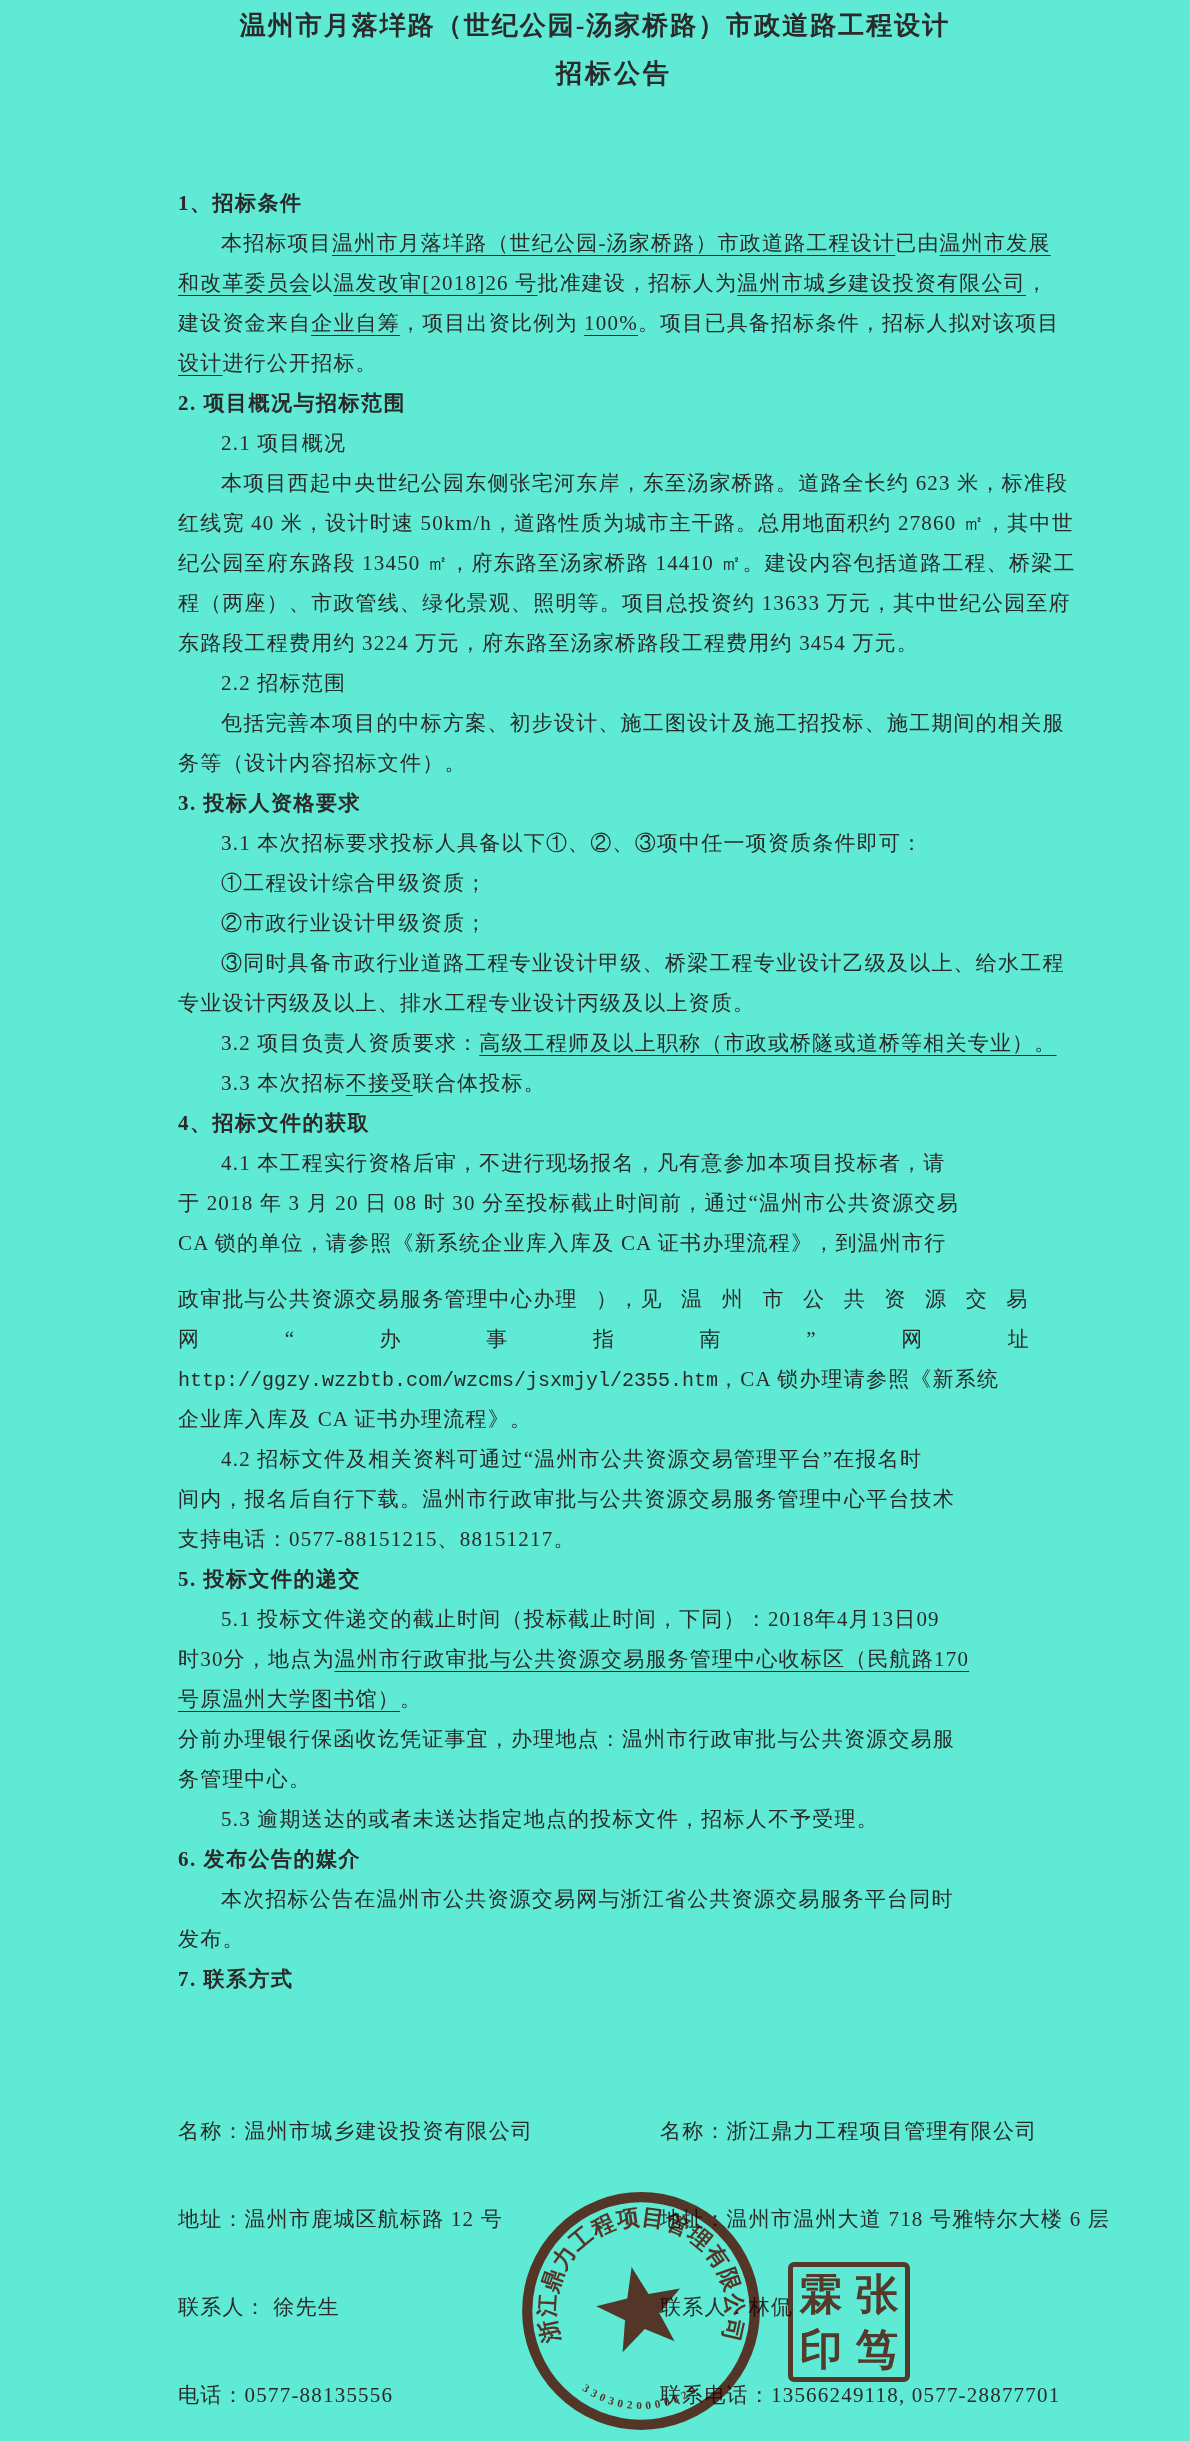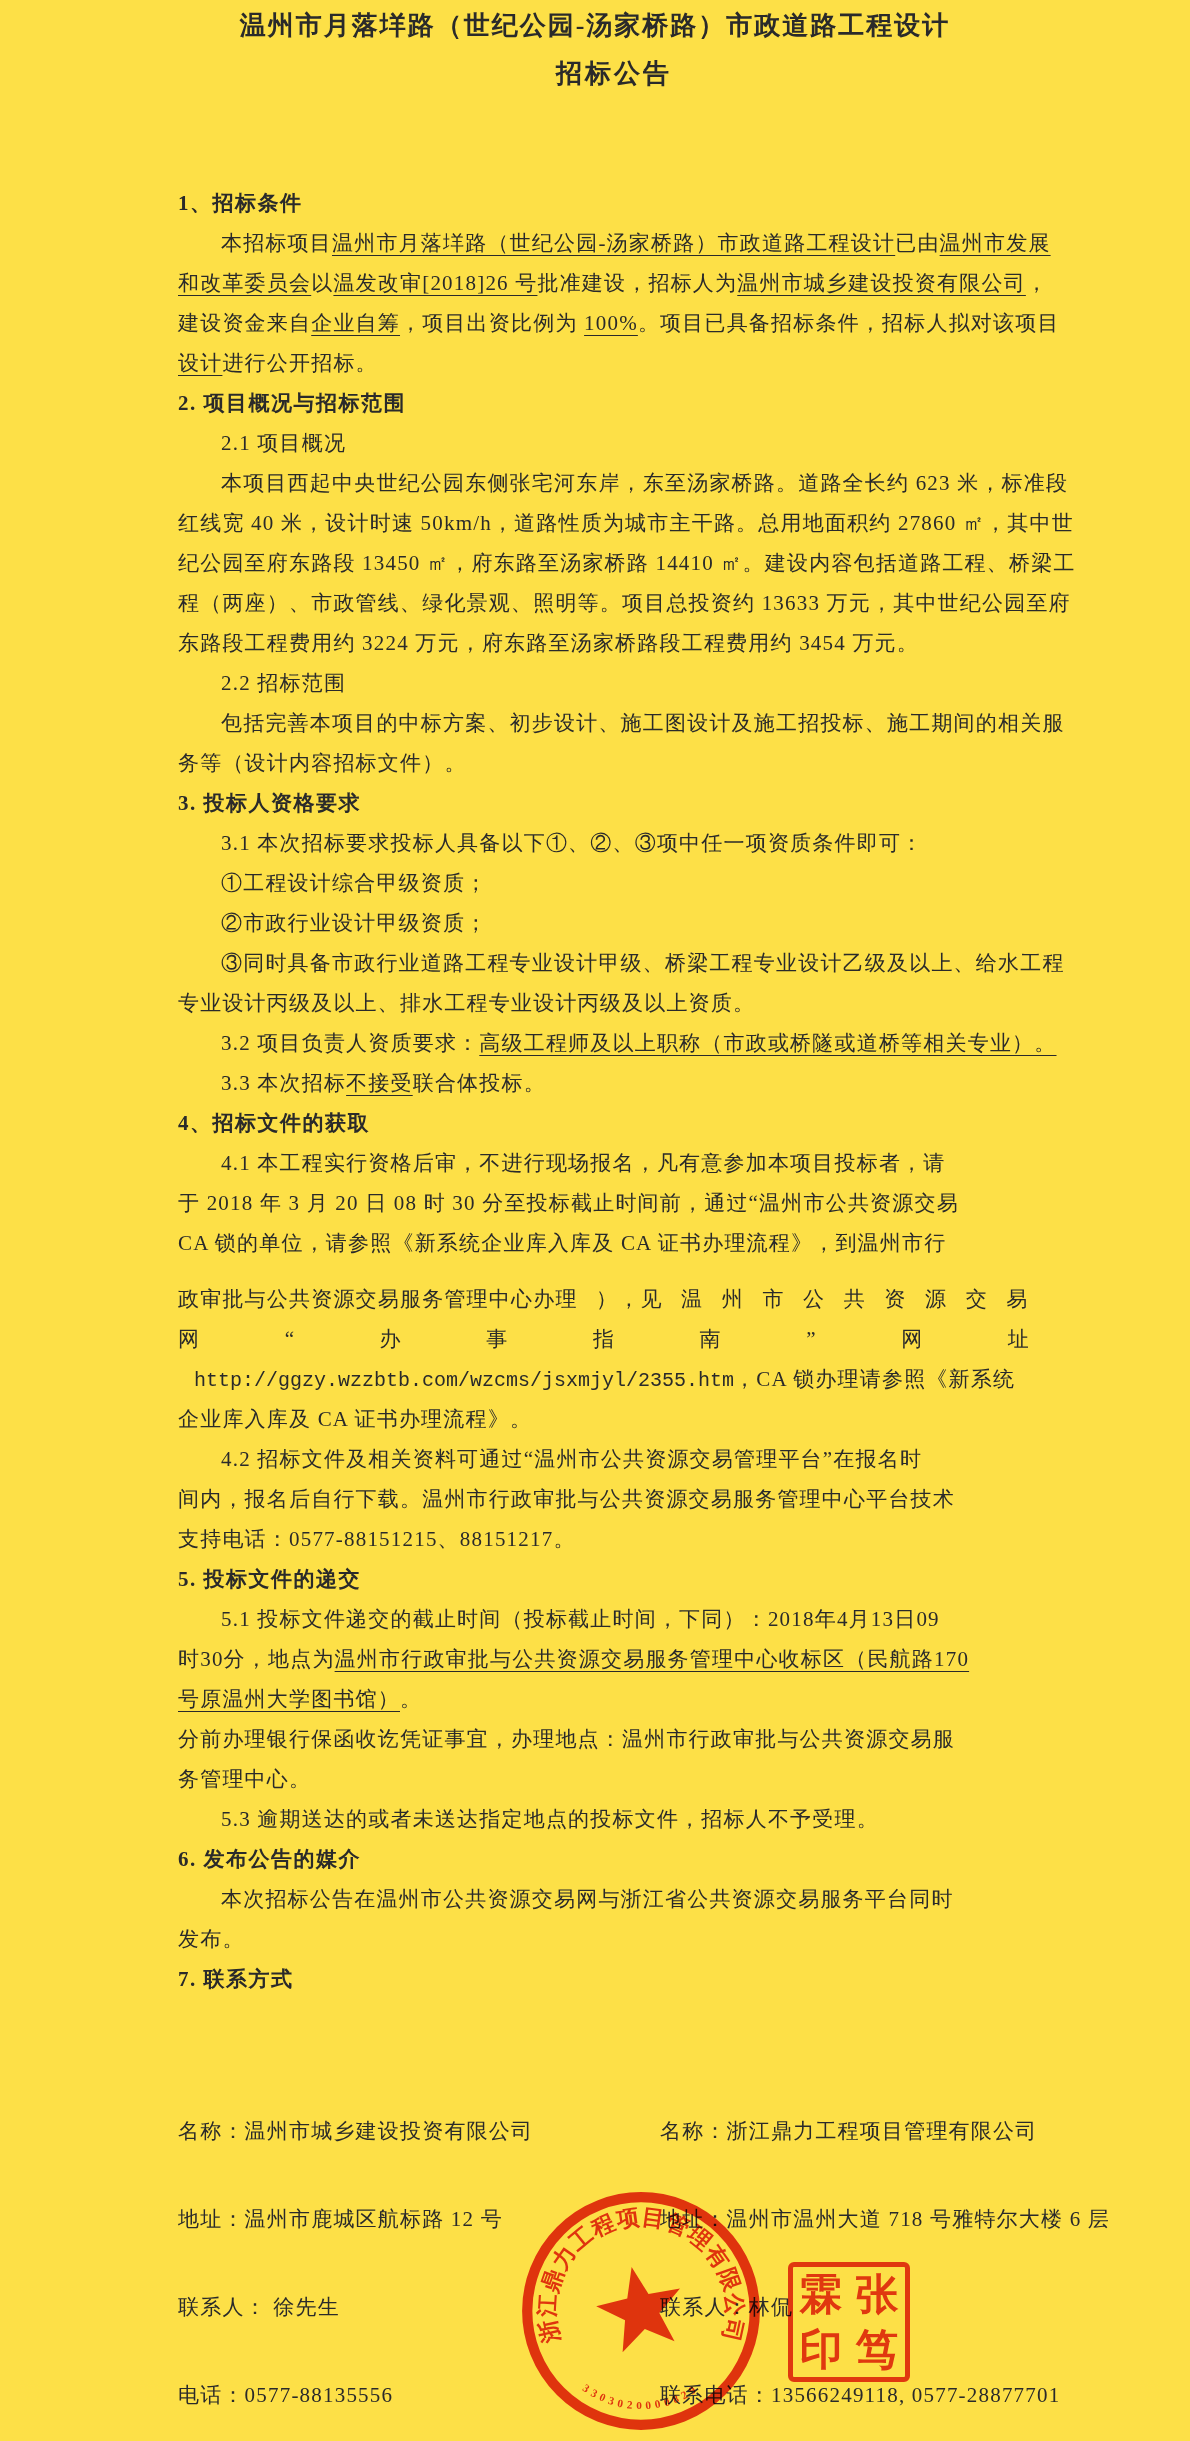--- a/index.html
+++ b/index.html
@@ -1,20 +1,20 @@
 <!DOCTYPE html>
 <html><head>
 <meta charset="utf-8">
 <style>
   html,body{margin:0;padding:0;background:#ffffff;}
   .page{
     position:relative;
     width:1190px;
     height:2441px;
-    background:#fde047;
+    background:#5eead4;
     overflow:hidden;
     font-family:"Liberation Serif","DejaVu Serif",serif;
     color:#2a2a2a;
   }
   .title{
     text-align:center;
     font-size:26px;
     font-weight:bold;
     letter-spacing:2px;
     margin:0;
@@ -39,21 +39,21 @@
     line-height:40px;
     font-size:21px;
     letter-spacing:1.2px;
     white-space:nowrap;
   }
   .line.h{font-weight:bold;letter-spacing:1.5px;}
   .line.ind1{padding-left:43px;}
   .line.w1{word-spacing:12px;margin-top:16px;}
   .line.w2{word-spacing:78px;}
   .u{text-decoration:underline;text-underline-offset:5px;text-decoration-thickness:1px;}
-  .m{font-family:"Liberation Mono","DejaVu Sans Mono",monospace;font-size:20px;letter-spacing:0;margin-left:16px;}
+  .m{font-family:"Liberation Mono","DejaVu Sans Mono",monospace;font-size:20px;letter-spacing:0;}
   .contact{
     position:absolute;
     left:178px;
     top:2063px;
     width:980px;
   }
   .crow{height:40px;line-height:40px;display:flex;font-size:21px;letter-spacing:1.2px;white-space:nowrap;margin-top:48px;}
   .ccell-left{width:482px;flex:0 0 482px;}
   .ccell-right{flex:1;}
   .seal-company{

